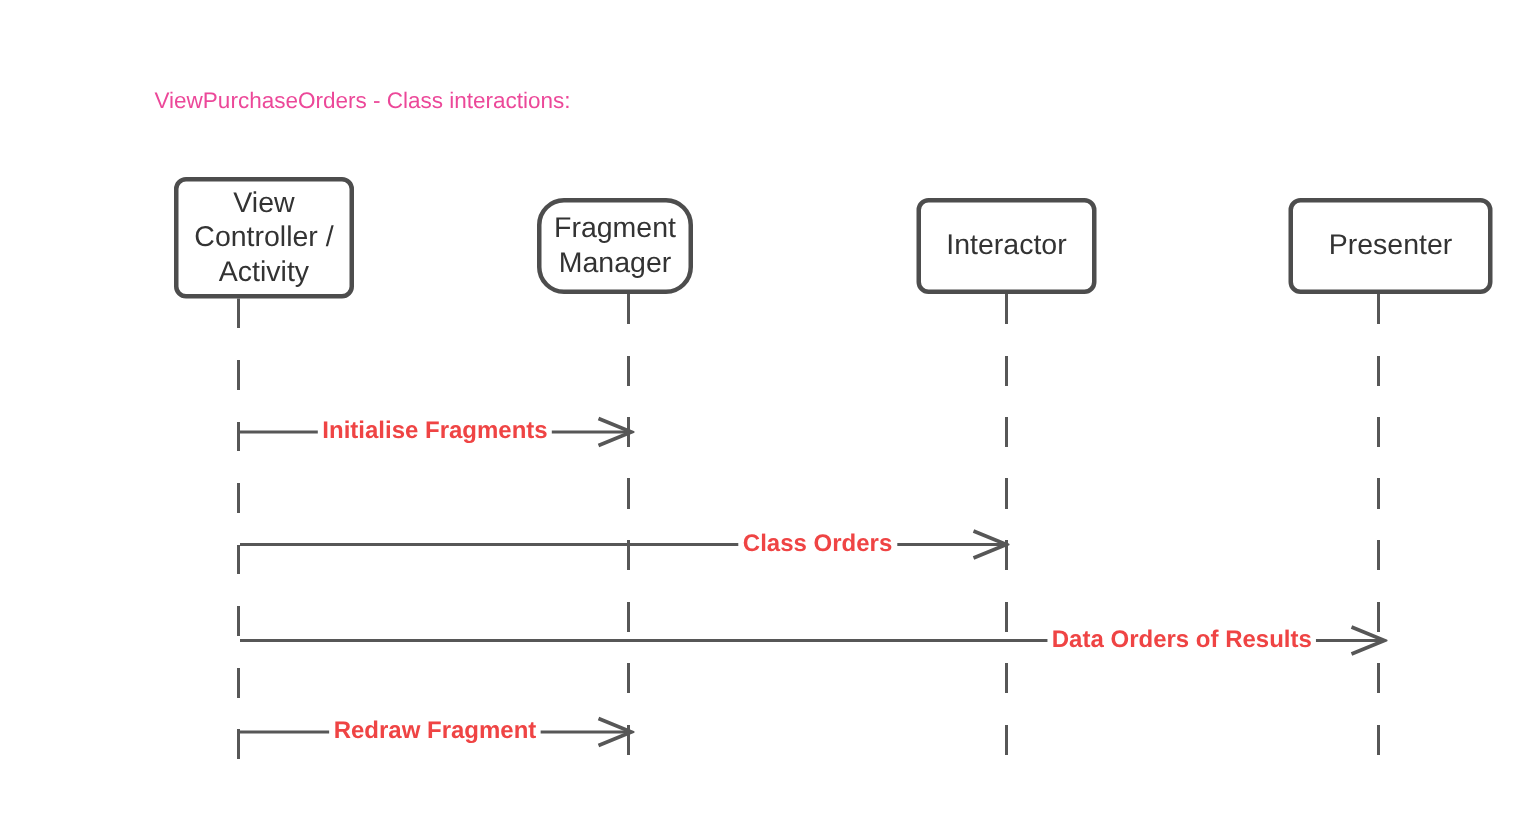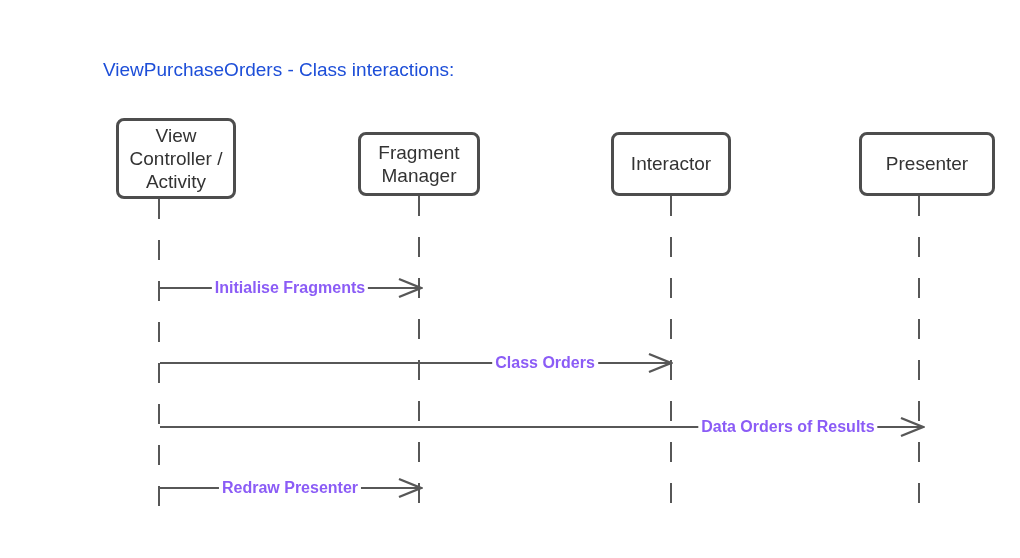--- a/index.html
+++ b/index.html
@@ -12,43 +12,43 @@
     width: 1020px;
     height: 558px;
     background: #ffffff;
     overflow: hidden;
     font-family: "Liberation Sans", sans-serif;
   }
   .title {
     position: absolute;
     left: 103px;
     top: 59px;
-    font-size: 19px;
-    color: #1d4ed8;
+    font-size: 15px;
+    color: #ec4899;
     white-space: nowrap;
   }
   
   .actor {
     position: absolute;
     box-sizing: border-box;
     border: 3px solid #4d4d4d;
     border-radius: 8px;
     background: #ffffff;
     display: flex;
     align-items: center;
     justify-content: center;
     text-align: center;
     font-size: 19px;
     line-height: 1.22;
     color: #333333;
     padding: 2px 6px;
     z-index: 3;
   }
   .a1 { left: 116px; top: 118px; width: 120px; height: 81px; justify-content: center; }
-  .a2 { left: 358px; top: 132px; width: 122px; height: 64px; }
+  .a2 { left: 358px; top: 132px; width: 104px; height: 64px; border-radius: 18px; }
   .a3 { left: 611px; top: 132px; width: 120px; height: 64px; }
   .a4 { left: 859px; top: 132px; width: 136px; height: 64px; }
   
   .lifeline {
     position: absolute;
     width: 2px;
     background: repeating-linear-gradient(to bottom, #575757 0px 20px, transparent 20px 41px);
     z-index: 1;
   }
   .l1 { left: 158px; top: 199px; height: 317px; }
@@ -77,21 +77,21 @@
     height: 24px;
   }
   .msg-label {
     position: absolute;
     top: 0;
     transform: translate(-50%, -50%);
     background: #ffffff;
     padding: 0 3px;
     font-size: 16px;
     font-weight: bold;
-    color: #8b5cf6;
+    color: #ef4444;
     white-space: nowrap;
   }
   .m1 .msg-label { left: 50%; }
   .m2 .msg-label { left: 75.5%; }
   .m3 .msg-label { left: 82.4%; }
   .m4 .msg-label { left: 50%; }
 </style>
 </head>
 <body>
 
@@ -139,16 +139,16 @@
       <polyline points="2,3 24,12 2,21" fill="none" stroke="#575757" stroke-width="2.4"></polyline>
     </svg>
     <span class="msg-label">Data Orders of Results</span>
   </div>
 
   <div class="message m4">
     <span class="msg-line"></span>
     <svg class="msg-arrow" viewBox="0 0 26 24">
       <polyline points="2,3 24,12 2,21" fill="none" stroke="#575757" stroke-width="2.4"></polyline>
     </svg>
-    <span class="msg-label">Redraw Presenter</span>
+    <span class="msg-label">Redraw Fragment</span>
   </div>
 
 </div>
 
 </body></html>

